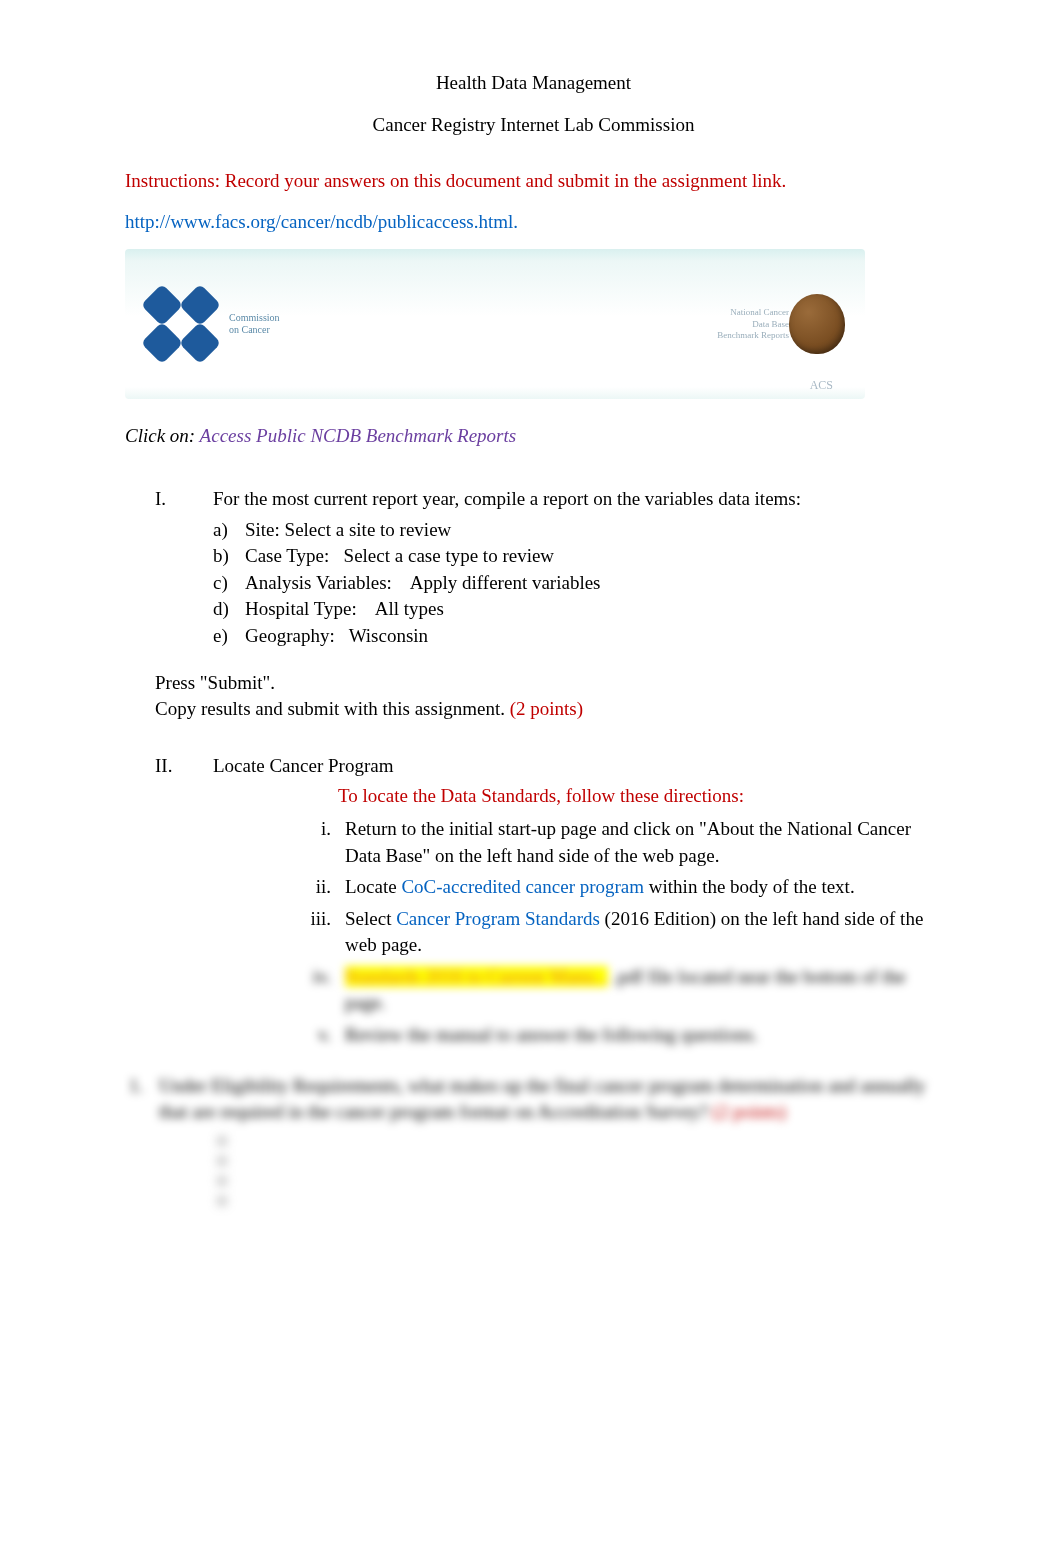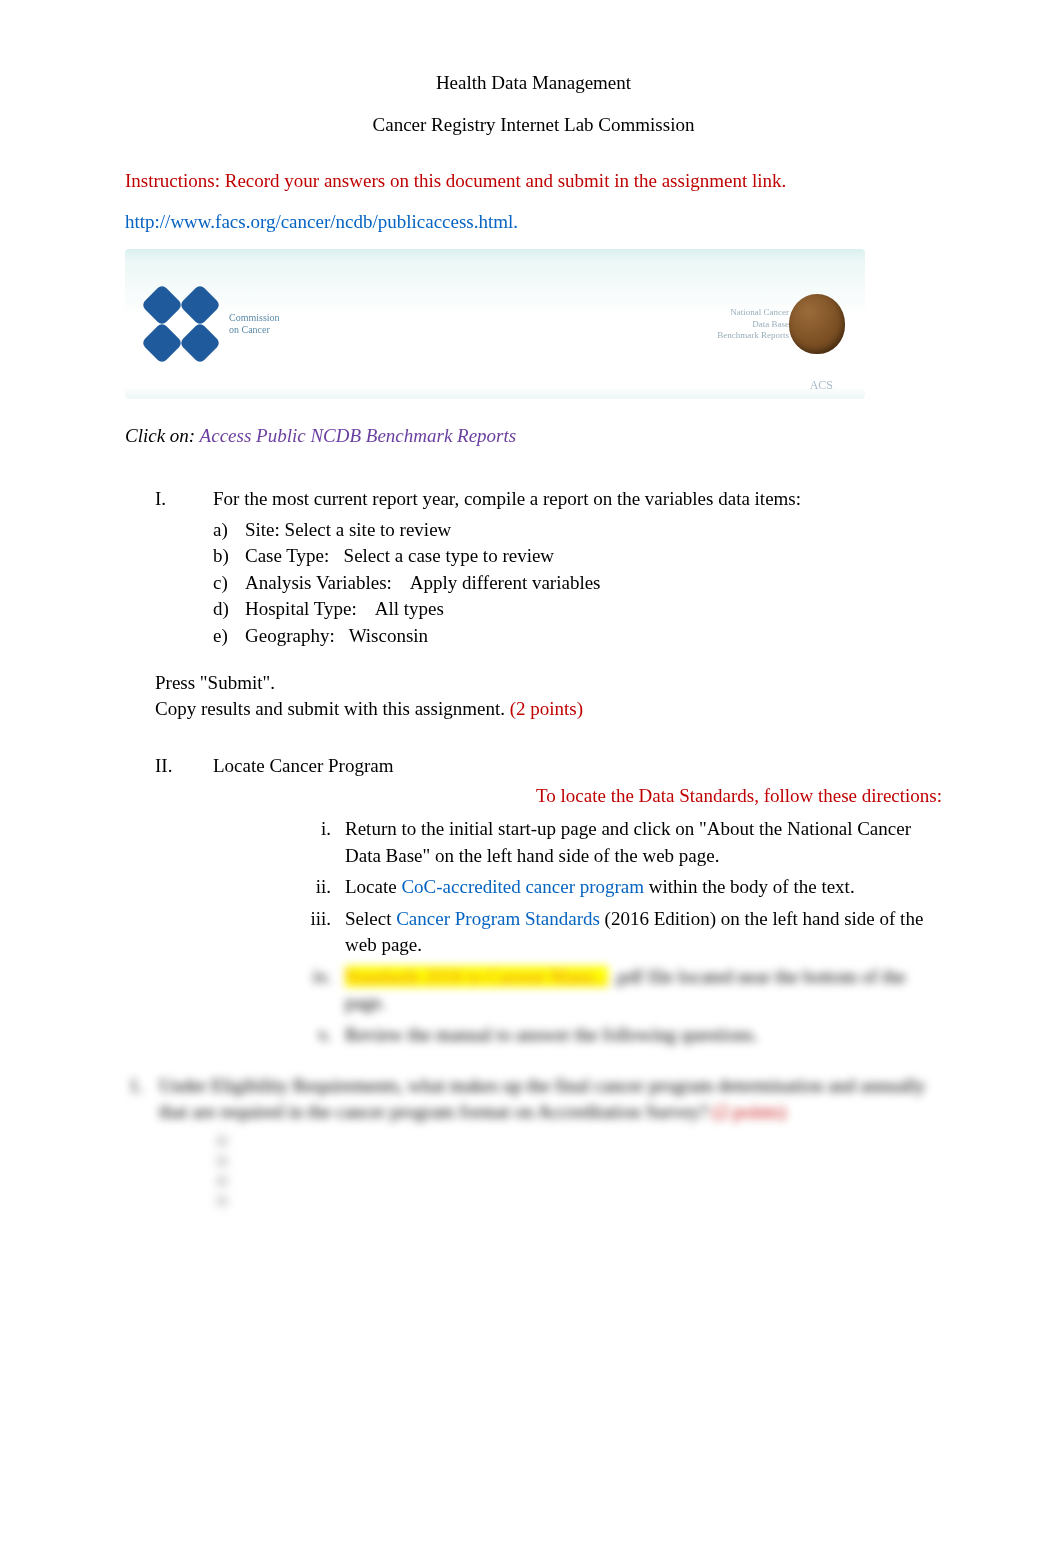--- a/index.html
+++ b/index.html
@@ -145,21 +145,20 @@
       top: 0;
     }
     .press-block {
       margin-left: 30px;
       margin-bottom: 30px;
     }
     .indent-red {
       margin-left: 125px;
       margin-top: 4px;
       margin-bottom: 6px;
-      text-align: right;
     }
     .roman-lower {
       list-style: none;
       margin-left: 78px;
     }
     .roman-lower > li {
       position: relative;
       padding-left: 54px;
       margin-bottom: 5px;
       text-align: left;

